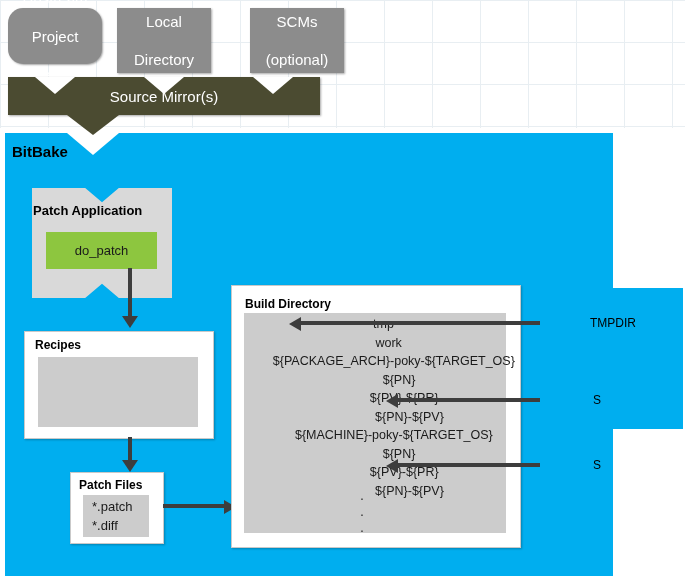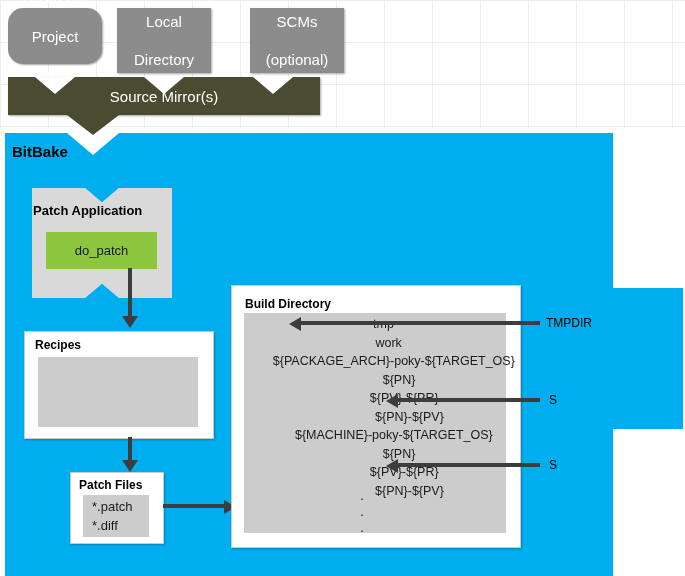--- a/index.html
+++ b/index.html
@@ -167,21 +167,21 @@
   }
   .arrow-h-head-l{
     position:absolute;
     width:0;height:0;
     border-top:7px solid transparent;
     border-bottom:7px solid transparent;
     border-right:12px solid #3d3d3d;
   }
   .var-label{
     position:absolute;
-    font-size:12px;color:#000;
+    font-size:12px;color:#000;margin-left:44px;
   }
 </style>
 </head>
 <body>
 
 <div id="stage">
 
   <div class="grid-bg"></div>
 
   <div class="bitbake" style="left:5px;top:133px;width:608px;height:443px;"></div>

